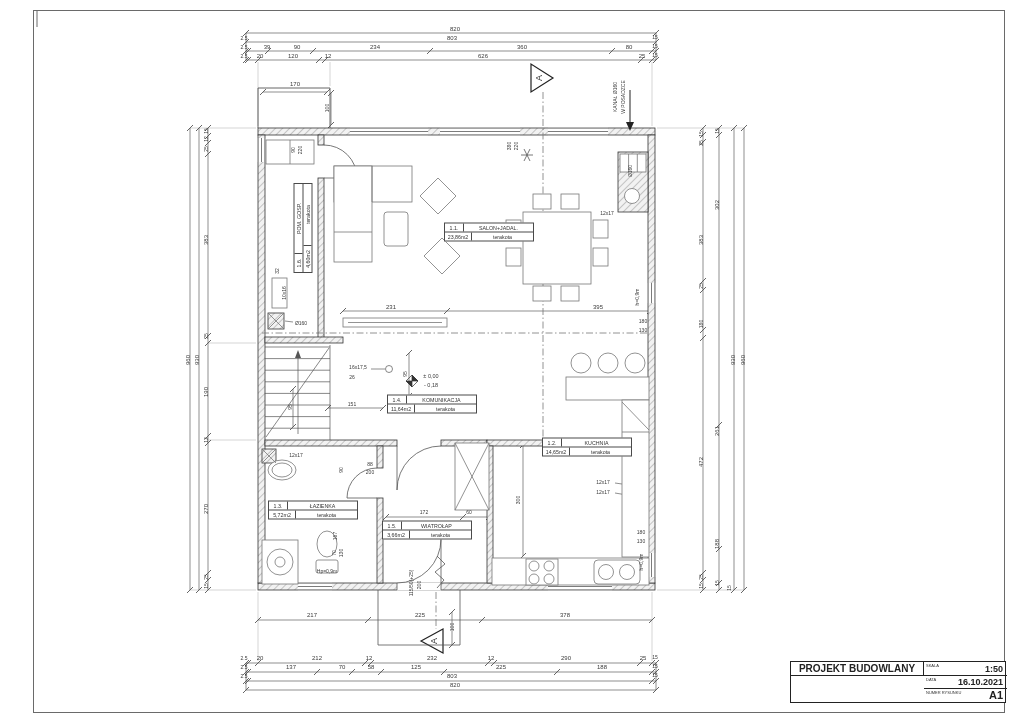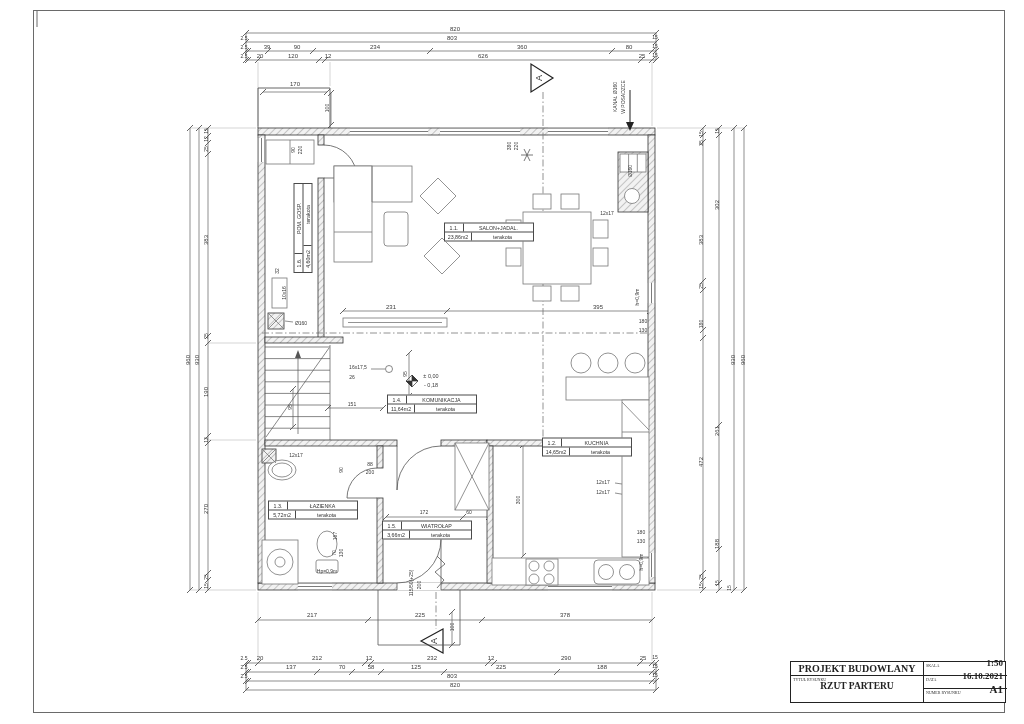--- a/index.html
+++ b/index.html
@@ -12,31 +12,31 @@
   .dim{position:absolute;color:#3b3b3b;white-space:nowrap;line-height:1;
        transform-origin:center center;}
   .room-box{position:absolute;background:#fff;border:0.8px solid #4a4a4a;width:88px;
             font-size:5.3px;color:#333;transform-origin:center center;}
   .rb-row{display:flex;height:8px;line-height:8px;}
   .rb-row + .rb-row{border-top:0.8px solid #4a4a4a;}
   .rb-id{width:18px;border-right:0.8px solid #4a4a4a;text-align:center;}
   .rb-nm{flex:1;text-align:center;}
   
   .tb{position:absolute;left:790px;top:661px;width:216px;height:42px;
-      border:1.3px solid #222;box-sizing:border-box;background:#fff;font-family:Liberation Serif, serif;}
+      border:1.3px solid #222;box-sizing:border-box;background:#fff;}
   .tb div{position:absolute;box-sizing:border-box;}
   .tb-l1{left:0;top:0;width:133px;height:14px;border-right:1.3px solid #222;border-bottom:1px solid #222;
          text-align:center;font-size:10px;line-height:14px;font-weight:bold;color:#222;}
   .tb-l2{left:0;top:14px;width:133px;height:26px;border-right:1.3px solid #222;}
   .tb-l2 .big{position:static;text-align:center;font-size:9.5px;margin-top:5px;font-weight:bold;color:#222;}
   .tb-r1{left:133px;top:0;width:83px;height:14px;border-bottom:1px solid #222;}
   .tb-r2{left:133px;top:14px;width:83px;height:13px;border-bottom:1px solid #222;}
   .tb-r3{left:133px;top:27px;width:83px;height:13px;}
   .cap{position:absolute;left:2px;top:1px;font-size:4px;color:#333;}
-  .val{position:absolute;right:4px;bottom:7px;font-size:9px;font-weight:bold;color:#222;}
+  .val{position:absolute;right:4px;bottom:1px;font-size:9px;font-weight:bold;color:#222;}
   .val.big2{font-size:11px;}
 </style>
 </head>
 <body>
 
 <div class="frame"></div>
 
 <svg width="1024" height="724" viewBox="0 0 1024 724">
   <defs>
     <pattern id="wh" width="5" height="5" patternUnits="userSpaceOnUse" patternTransform="rotate(45)">
@@ -588,24 +588,20 @@
       </div>
       <div class="rb-row">
         <span class="rb-id" style="width: 26px;">4,60m2</span>
         <span class="rb-nm">terakota</span>
       </div>
     </div>
   </div>
 
 <div class="tb">
   <div class="tb-l1">PROJEKT BUDOWLANY</div>
-  <div class="tb-l2">
-    <span class="cap">TYTUŁ RYSUNKU</span>
-    <div class="big">RZUT PARTERU</div>
-  </div>
   <div class="tb-r1">
     <span class="cap">SKALA</span>
     <span class="val">1:50</span>
   </div>
   <div class="tb-r2">
     <span class="cap">DATA</span>
     <span class="val">16.10.2021</span>
   </div>
   <div class="tb-r3">
     <span class="cap">NUMER RYSUNKU</span>

